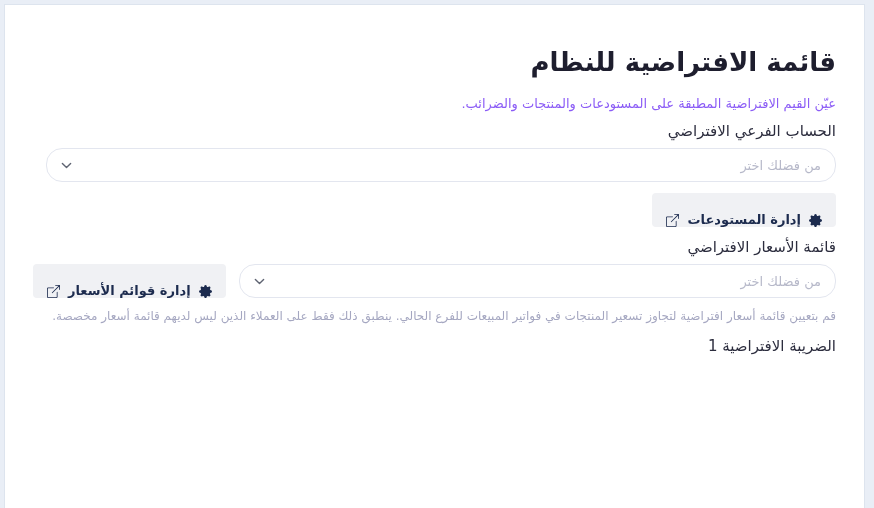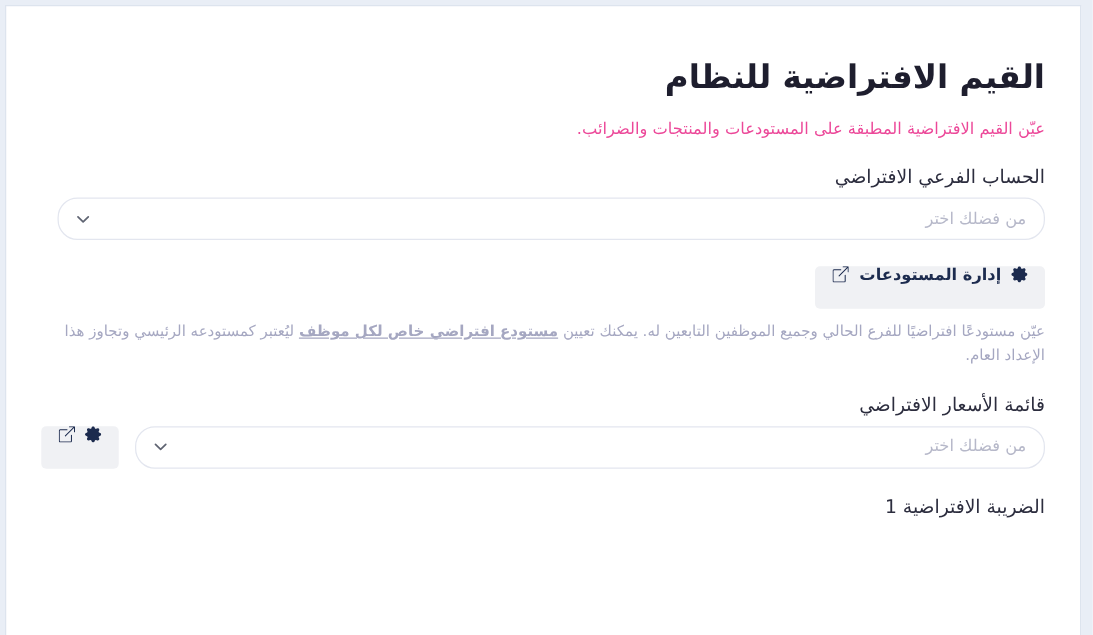--- a/index.html
+++ b/index.html
@@ -21,23 +21,23 @@
   }
   .page-title {
     font-size: 26px;
     font-weight: bold;
     color: #1e1e2e;
     line-height: 1.25;
   }
   .page-subtitle {
     margin-top: 1px;
     font-size: 13px;
-    color: #ec4899;
+    color: #8b5cf6;
   }
-  .section { margin-top: 21px; }
+  .section { margin-top: 11px; }
   .field-label {
     font-size: 15px;
     color: #2c2d3e;
     margin-bottom: 8px;
   }
   .control-row {
     display: flex;
     align-items: stretch;
     gap: 13px;
   }
@@ -52,21 +52,21 @@
     justify-content: space-between;
     padding: 0 14px;
     cursor: pointer;
   }
   .select--standalone { margin-left: 13px; }
   .select-text { font-size: 13px; color: #3c3e51; }
   .select-text.muted { color: #b6b8c9; }
   .chevron { display: flex; align-items: center; }
   .manage-btn {
     display: flex;
-    align-items: flex-start;
+    align-items: flex-end;
     gap: 8px;
     background: #f0f1f4;
     border: none;
     border-radius: 4px;
     height: 34px;
     padding: 0 14px;
     font-family: inherit;
     font-size: 13px;
     font-weight: 600;
     color: #1c2b4e;
@@ -85,21 +85,21 @@
     font-weight: bold;
     text-decoration: underline;
     cursor: pointer;
   }
 </style>
 </head>
 <body>
 
 <div class="card">
 
-  <h1 class="page-title">القيم الافتراضية للنظام</h1>
+  <h1 class="page-title">قائمة الافتراضية للنظام</h1>
   <div class="page-subtitle">عيّن القيم الافتراضية المطبقة على المستودعات والمنتجات والضرائب.</div>
 
   <div class="section">
     <div class="field-label">الحساب الفرعي الافتراضي</div>
     <div class="select select--standalone">
       <span class="select-text muted">من فضلك اختر</span>
       <span class="chevron">
         <svg width="11" height="7" viewBox="0 0 16 10">
             <path d="M2 2l6 6 6-6" stroke="#5f6472" stroke-width="2" fill="none" stroke-linecap="round" stroke-linejoin="round"></path>
           </svg>
@@ -117,48 +117,49 @@
         </span>
         <span>إدارة المستودعات</span>
         <span class="btn-icon">
           <svg width="13" height="13" viewBox="0 0 16 16" fill="#1c2b4e">
               <path d="M8.636 3.5a.5.5 0 0 0-.5-.5H1.5A1.5 1.5 0 0 0 0 4.5v10A1.5 1.5 0 0 0 1.5 16h10a1.5 1.5 0 0 0 1.5-1.5V8.864a.5.5 0 0 0-1 0V14.5a.5.5 0 0 1-.5.5h-10a.5.5 0 0 1-.5-.5v-10a.5.5 0 0 1 .5-.5h6.636a.5.5 0 0 0 .5-.5z"></path>
               <path d="M16 .5a.5.5 0 0 0-.5-.5h-5a.5.5 0 0 0 0 1h3.793L6.146 9.146a.5.5 0 1 0 .708.708L15 1.707V5.5a.5.5 0 0 0 1 0v-5z"></path>
             </svg>
         </span>
       </button>
     </div>
-    <p class="helper"><span>عيّن مستودعًا افتراضيًا للفرع الحالي وجميع الموظفين التابعين له. يمكنك تعيين </span><span class="helper-link">مستودع افتراضي خاص لكل موظف</span><span> ليُعتبر كمستودعه الرئيسي وتجاوز هذا الإعداد العام.</span></p>
   </div>
 
   <div class="section">
     <div class="field-label">قائمة الأسعار الافتراضي</div>
     <div class="control-row">
       <div class="select">
         <span class="select-text muted">من فضلك اختر</span>
         <span class="chevron">
           <svg width="11" height="7" viewBox="0 0 16 10">
               <path d="M2 2l6 6 6-6" stroke="#5f6472" stroke-width="2" fill="none" stroke-linecap="round" stroke-linejoin="round"></path>
             </svg>
         </span>
       </div>
       <button class="manage-btn">
         <span class="btn-icon">
           <svg width="13" height="13" viewBox="0 0 16 16" fill="#1c2b4e">
               <path d="M9.405 1.05c-.413-1.4-2.397-1.4-2.81 0l-.1.34a1.464 1.464 0 0 1-2.105.872l-.31-.17c-1.283-.698-2.686.705-1.987 1.987l.169.311c.446.82.023 1.841-.872 2.105l-.34.1c-1.4.413-1.4 2.397 0 2.81l.34.1a1.464 1.464 0 0 1 .872 2.105l-.17.31c-.698 1.283.705 2.686 1.987 1.987l.311-.169a1.464 1.464 0 0 1 2.105.872l.1.34c.413 1.4 2.397 1.4 2.81 0l.1-.34a1.464 1.464 0 0 1 2.105-.872l.31.17c1.283.698 2.686-.705 1.987-1.987l-.169-.311a1.464 1.464 0 0 1 .872-2.105l.34-.1c1.4-.413 1.4-2.397 0-2.81l-.34-.1a1.464 1.464 0 0 1-.872-2.105l.17-.31c.698-1.283-.705-2.686-1.987-1.987l-.311.169a1.464 1.464 0 0 1-2.105-.872l-.1-.34z"></path>
             </svg>
         </span>
+        <span>إدارة قوائم الأسعار</span>
         <span class="btn-icon">
           <svg width="13" height="13" viewBox="0 0 16 16" fill="#1c2b4e">
               <path d="M8.636 3.5a.5.5 0 0 0-.5-.5H1.5A1.5 1.5 0 0 0 0 4.5v10A1.5 1.5 0 0 0 1.5 16h10a1.5 1.5 0 0 0 1.5-1.5V8.864a.5.5 0 0 0-1 0V14.5a.5.5 0 0 1-.5.5h-10a.5.5 0 0 1-.5-.5v-10a.5.5 0 0 1 .5-.5h6.636a.5.5 0 0 0 .5-.5z"></path>
               <path d="M16 .5a.5.5 0 0 0-.5-.5h-5a.5.5 0 0 0 0 1h3.793L6.146 9.146a.5.5 0 1 0 .708.708L15 1.707V5.5a.5.5 0 0 0 1 0v-5z"></path>
             </svg>
         </span>
       </button>
     </div>
+    <p class="helper">قم بتعيين قائمة أسعار افتراضية لتجاوز تسعير المنتجات في فواتير المبيعات للفرع الحالي. ينطبق ذلك فقط على العملاء الذين ليس لديهم قائمة أسعار مخصصة.</p>
   </div>
 
   <div class="section">
     <div class="field-label">الضريبة الافتراضية 1</div>
 
   </div>
 
 </div>
 
 </body></html>

